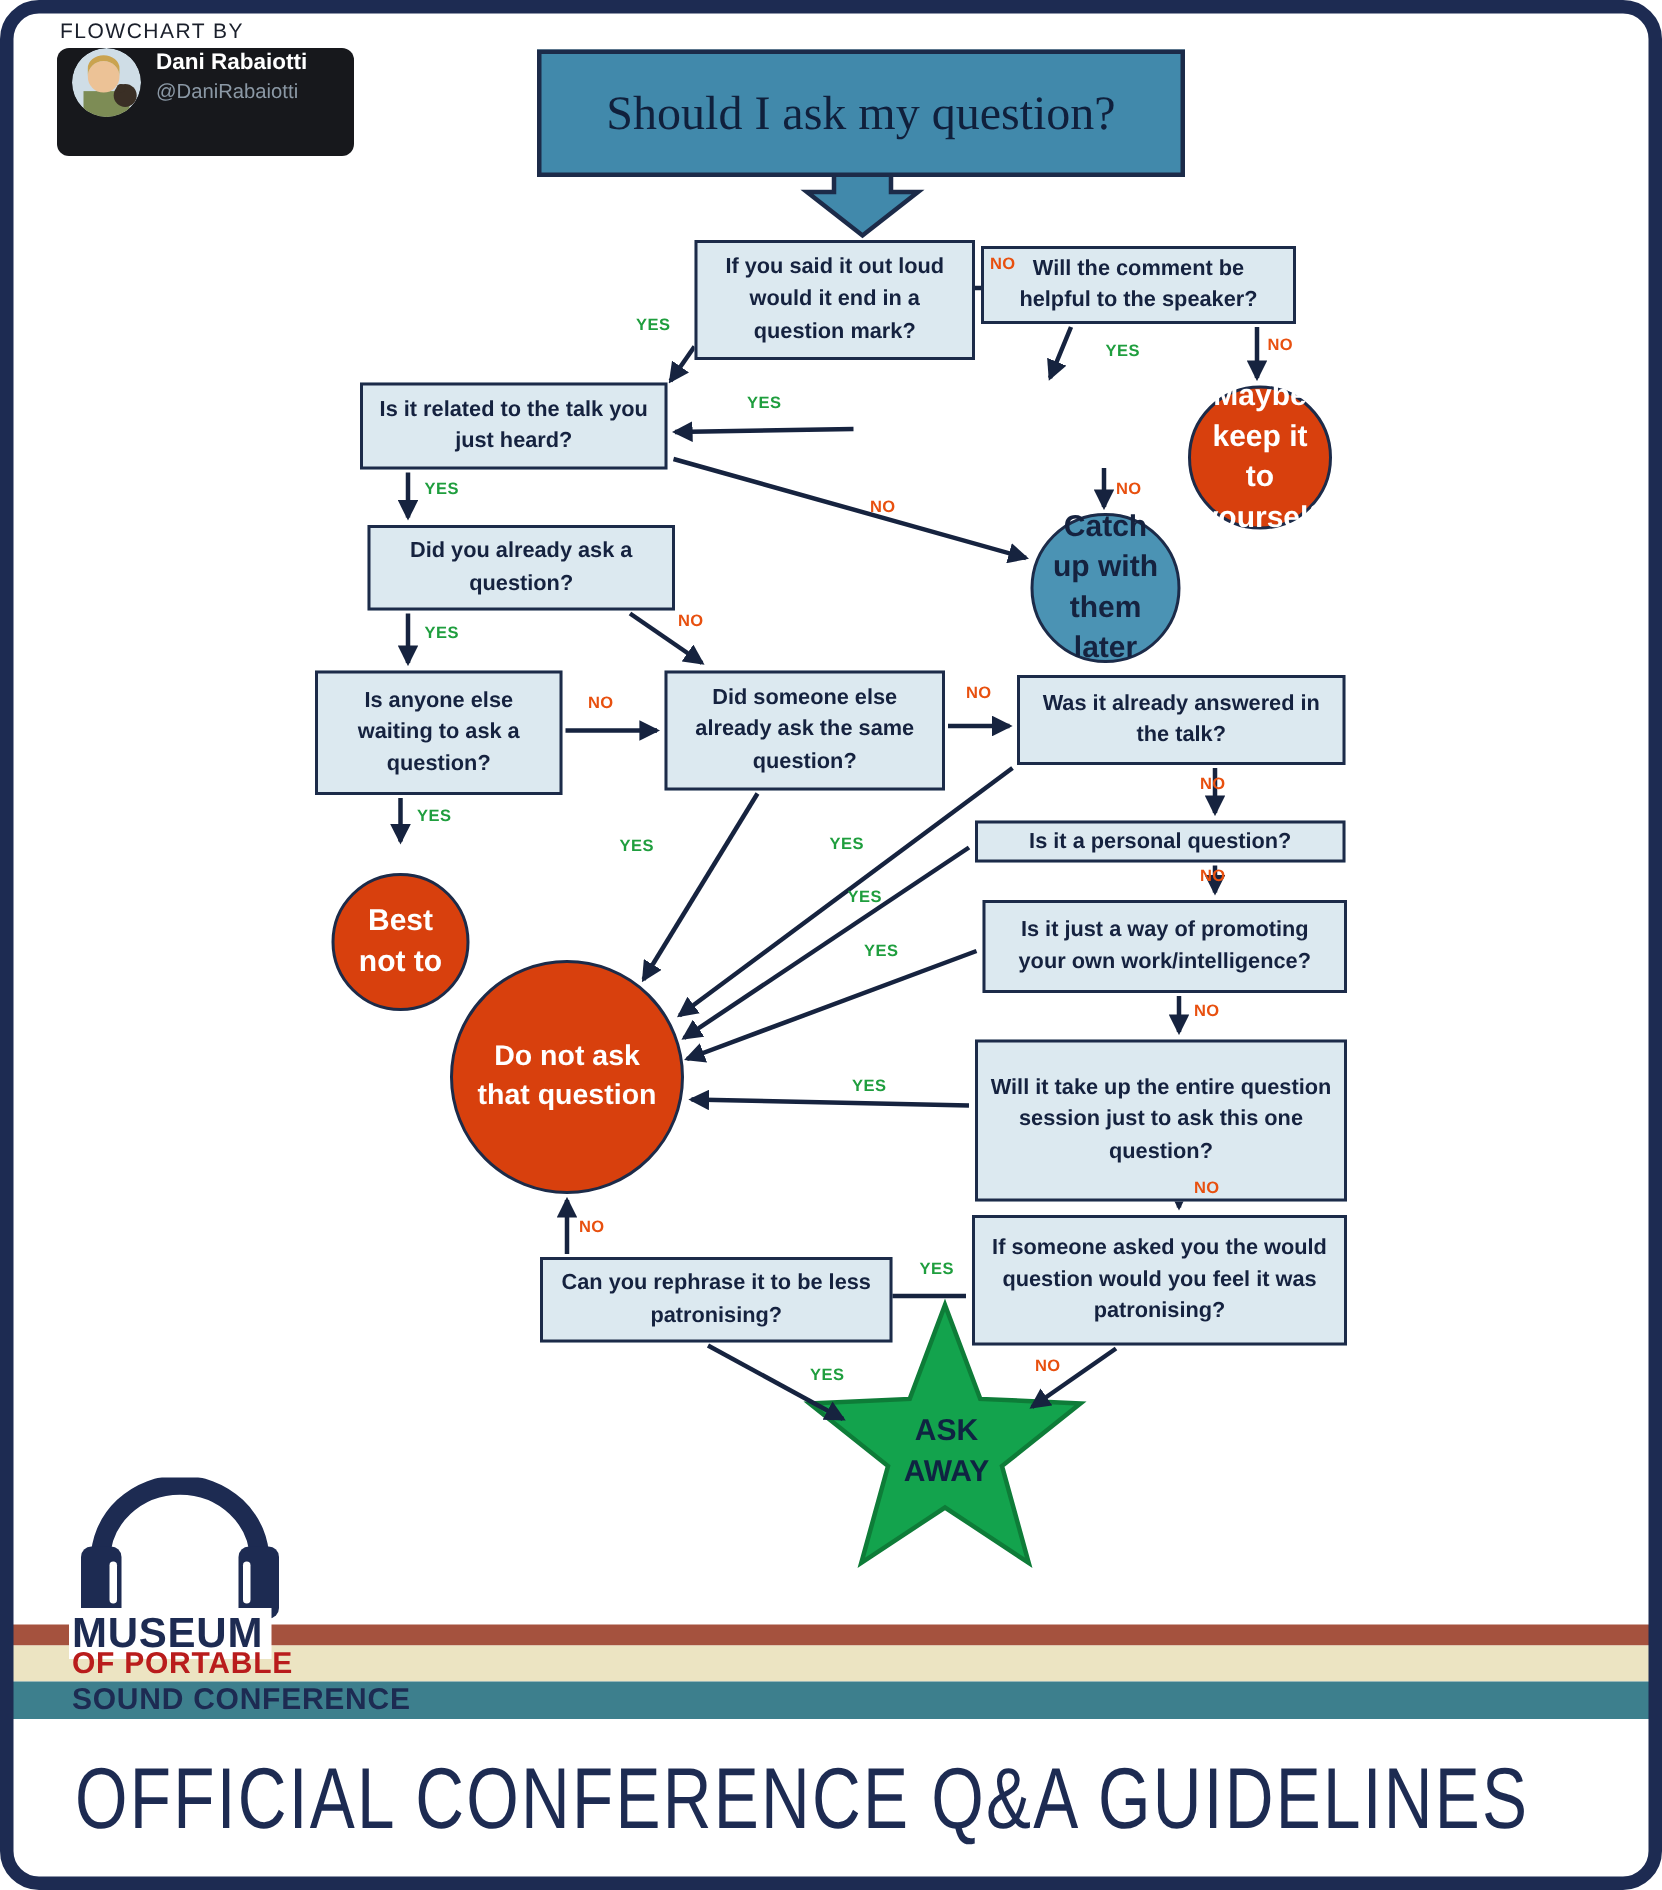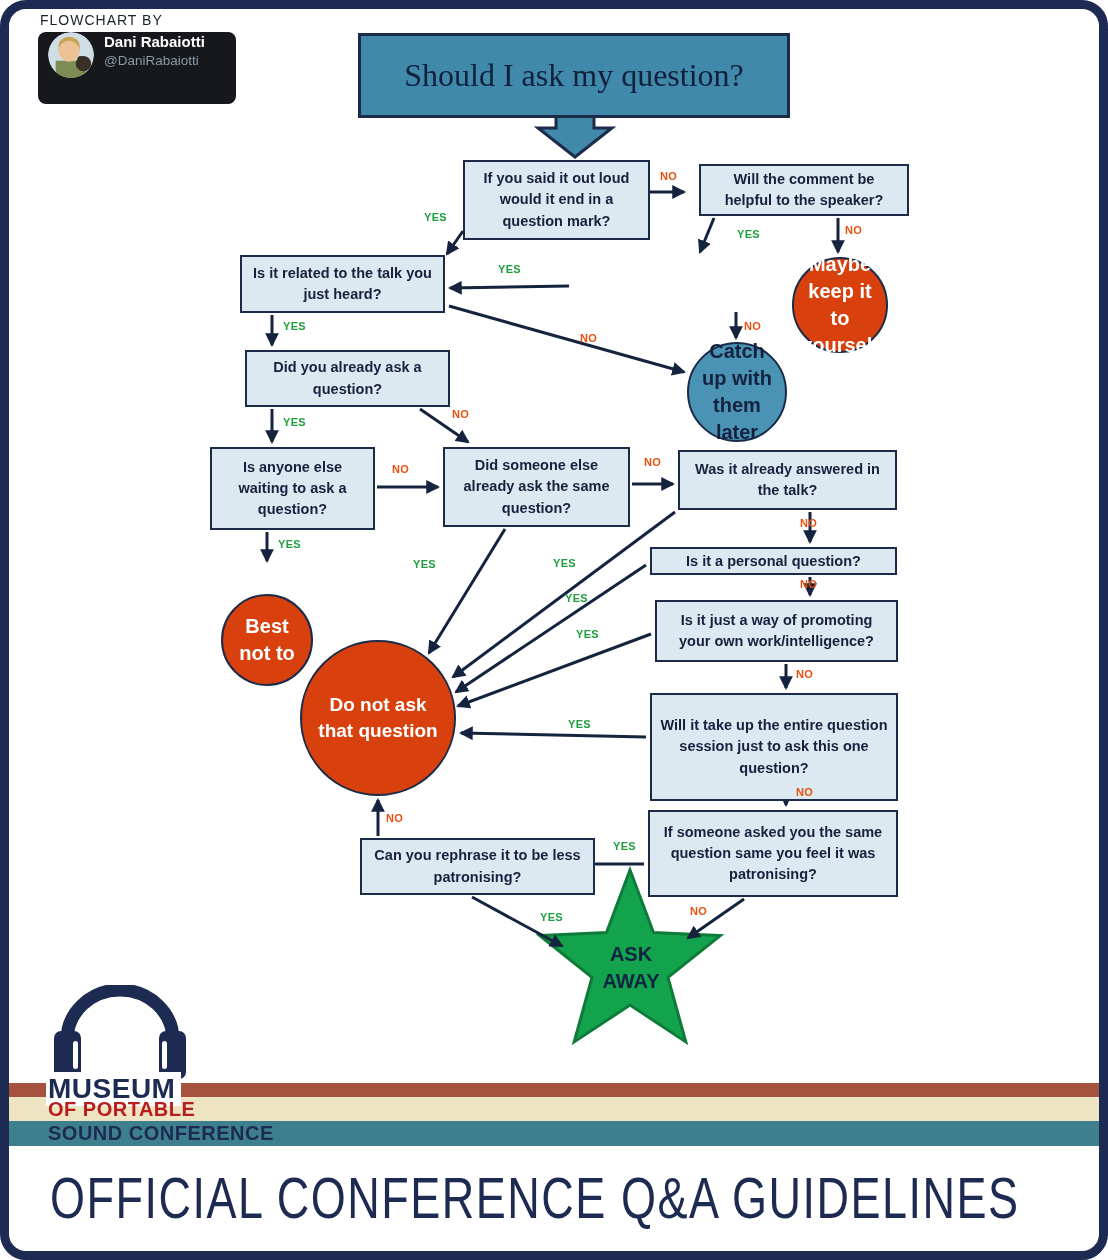--- a/index.html
+++ b/index.html
@@ -104,35 +104,35 @@
     </div>
     <div>
       <div class="author-name">Dani Rabaiotti</div>
       <div class="author-handle">@DaniRabaiotti</div>
     </div>
   </div>
 
   <div class="title-box">Should I ask my question?</div>
 
   <div class="node" style="left:463px;top:160px;width:187px;height:80px;">If you said it out loud would it end in a question mark?</div>
-  <div class="node" style="left:699px;top:164px;width:210px;height:52px;">Will the comment be helpful to the speaker?</div>
+  <div class="node" style="left:654px;top:164px;width:210px;height:52px;">Will the comment be helpful to the speaker?</div>
   <div class="node" style="left:240px;top:255px;width:205px;height:58px;">Is it related to the talk you just heard?</div>
   <div class="node" style="left:245px;top:350px;width:205px;height:57px;">Did you already ask a question?</div>
   <div class="node" style="left:210px;top:447px;width:165px;height:83px;">Is anyone else waiting to ask a question?</div>
   <div class="node" style="left:443px;top:447px;width:187px;height:80px;">Did someone else already ask the same question?</div>
   <div class="node" style="left:678px;top:450px;width:219px;height:60px;">Was it already answered in the talk?</div>
   <div class="node" style="left:650px;top:547px;width:247px;height:28px;">Is it a personal question?</div>
   <div class="node" style="left:655px;top:600px;width:243px;height:62px;">Is it just a way of promoting your own work/intelligence?</div>
   <div class="node" style="left:650px;top:693px;width:248px;height:108px;">Will it take up the entire question session just to ask this one question?</div>
-  <div class="node" style="left:648px;top:810px;width:250px;height:87px;">If someone asked you the same question same you feel it was patronising?</div>
+  <div class="node" style="left:648px;top:810px;width:250px;height:87px;">If someone asked you the would question would you feel it was patronising?</div>
   <div class="node" style="left:360px;top:838px;width:235px;height:57px;">Can you rephrase it to be less patronising?</div>
 
   <div class="circle red" style="left:792px;top:257px;width:96px;height:96px;">Maybe keep it to yourself</div>
   <div class="circle tealc" style="left:687px;top:342px;width:100px;height:100px;">Catch up with them later</div>
-  <div class="circle red" style="left:221px;top:594px;width:92px;height:92px;">Best not to</div>
+  <div class="circle red" style="left:221px;top:582px;width:92px;height:92px;">Best not to</div>
   <div class="circle red" style="left:300px;top:640px;width:156px;height:156px;font-size:19px;padding:14px;">Do not ask that question</div>
   <div class="star-text">ASK AWAY</div>
 
   <div class="edge-label no" style="left:660px;top:170px;">NO</div>
   <div class="edge-label yes" style="left:737px;top:228px;">YES</div>
   <div class="edge-label no" style="left:845px;top:224px;">NO</div>
   <div class="edge-label yes" style="left:424px;top:211px;">YES</div>
   <div class="edge-label yes" style="left:498px;top:263px;">YES</div>
   <div class="edge-label no" style="left:744px;top:320px;">NO</div>
   <div class="edge-label no" style="left:580px;top:332px;">NO</div>

